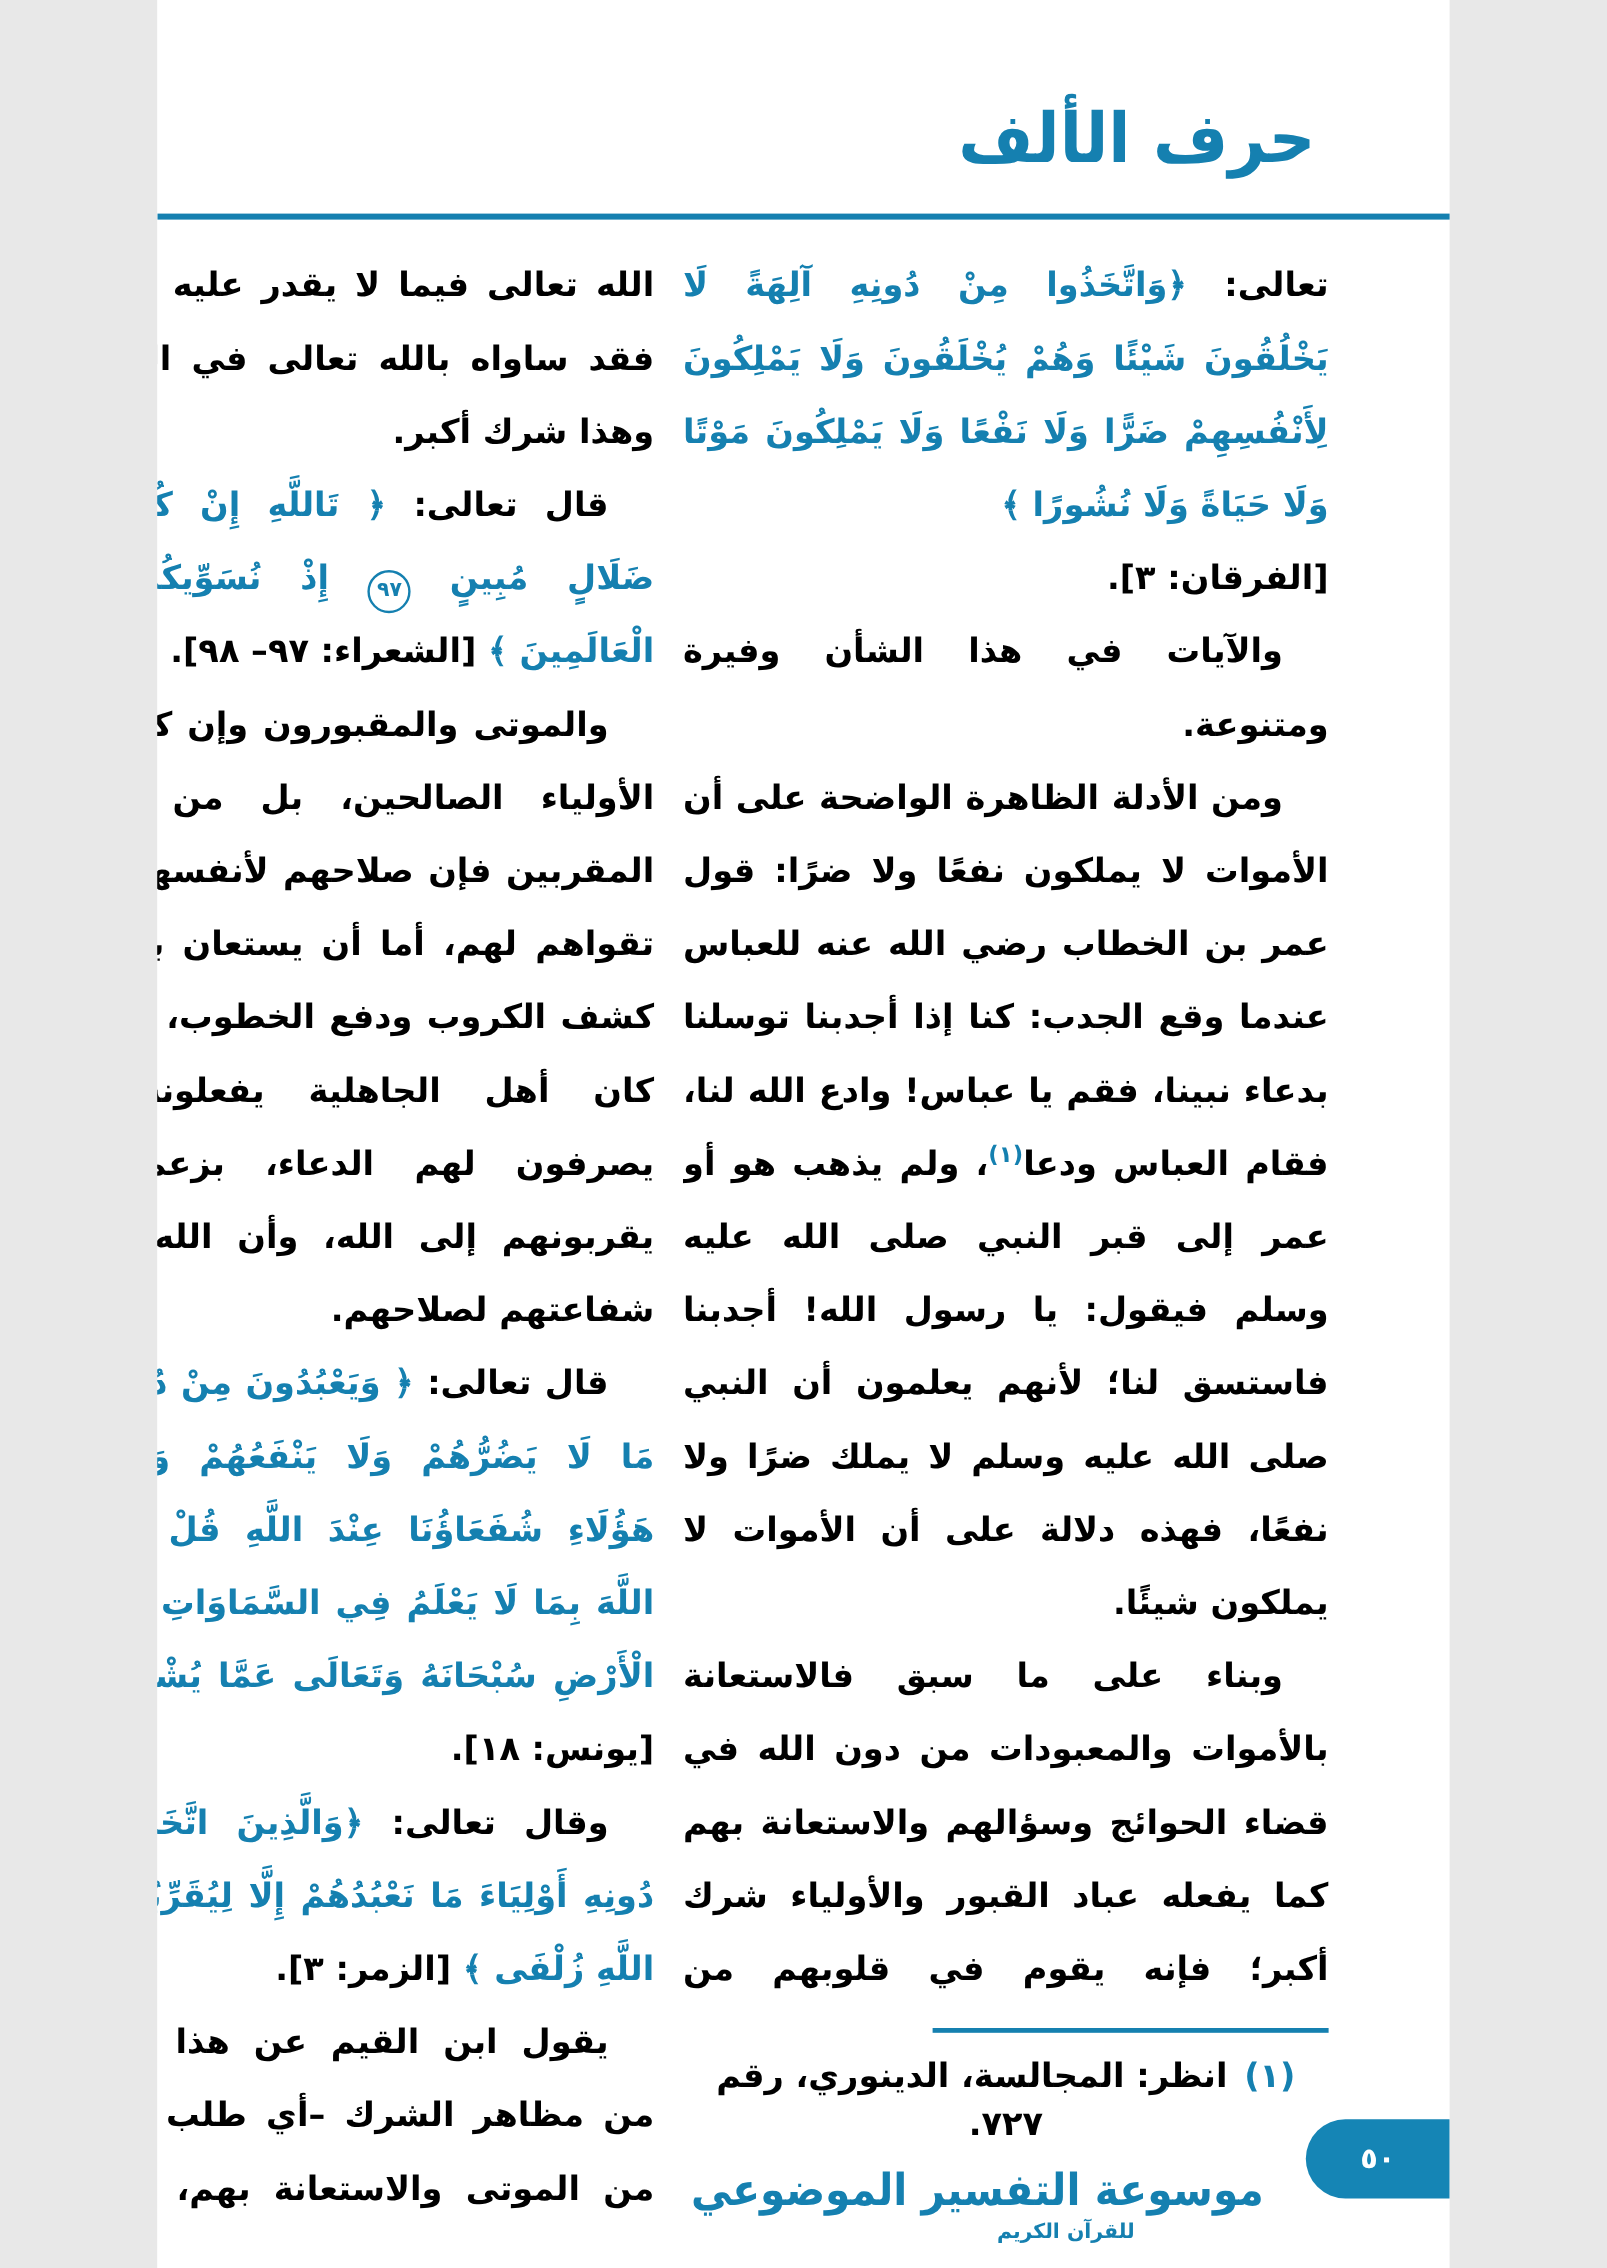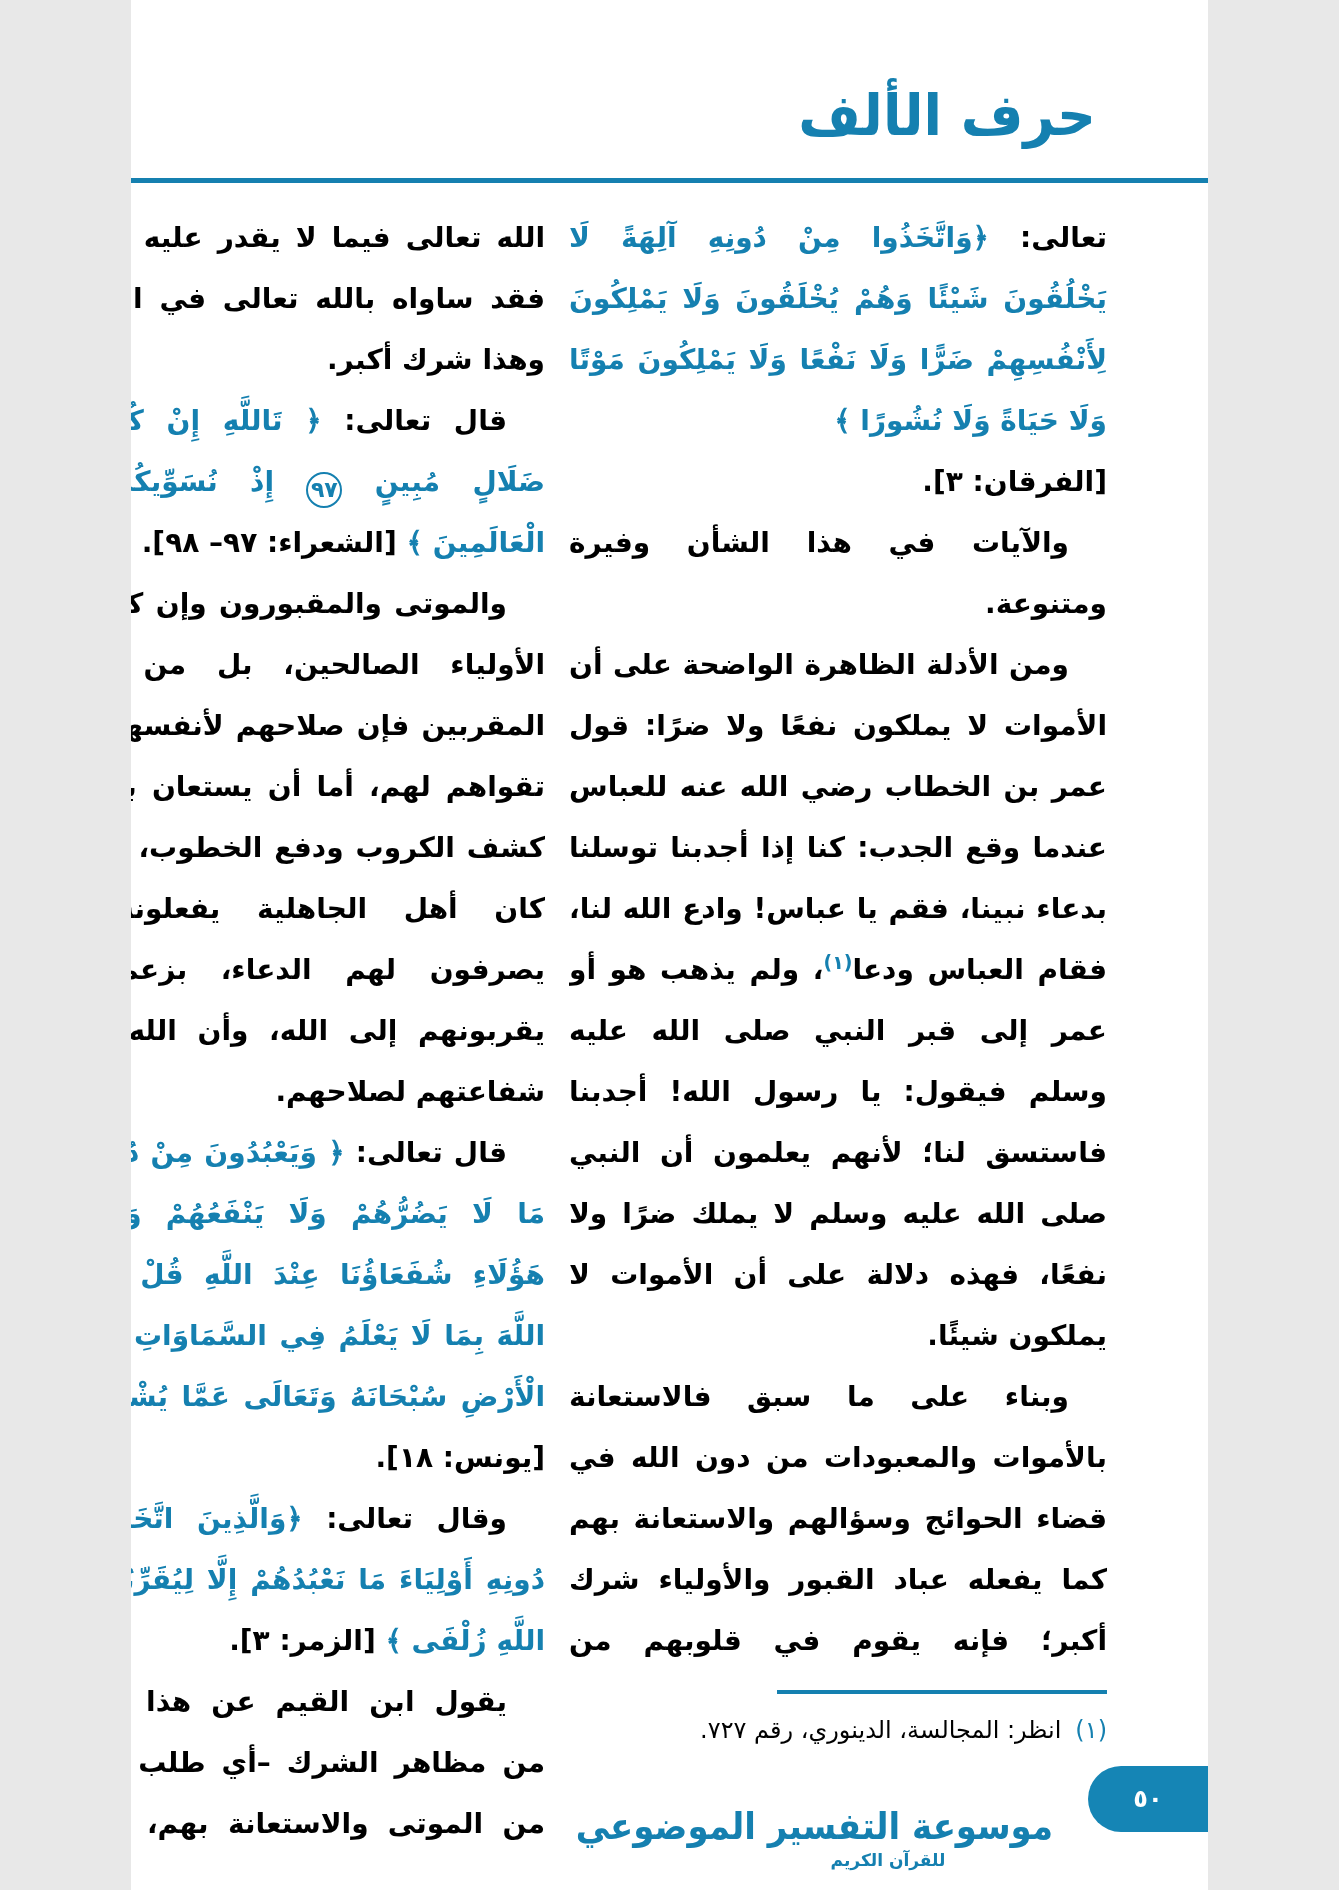--- a/index.html
+++ b/index.html
@@ -52,39 +52,40 @@
     vertical-align:super;
     line-height:0;
   }
   .seg-ayah {
     display:inline-block;
     width:36px; height:36px;
     box-sizing:border-box;
     border:2px solid #1580B0;
     border-radius:50%;
     color:#1580B0;
-    font-size:22px; line-height:31px;
+    font-size:17px; line-height:31px;
     text-align:center;
     text-indent:0;
     vertical-align:-6px;
   }
   
   .footnote-area {
     position:absolute; top:1690px; right:101px;
     width:538px;
   }
   .footnote-rule {
     width:330px; height:4px;
     background:#1580B0;
     margin-bottom:16px;
   }
   .footnote {
-    font-size:24px; font-weight:normal;
+    font-size:28px; font-weight:bold;
     line-height:40px;
     color:#000;
+    text-align:center;
   }
   .fn-marker { color:#1580B0; margin-left:14px; }
   
   .publisher-logo {
     position:absolute; bottom:20px; right:155px;
     width:330px;
     text-align:center;
     color:#1580B0;
   }
   .logo-line1 {

